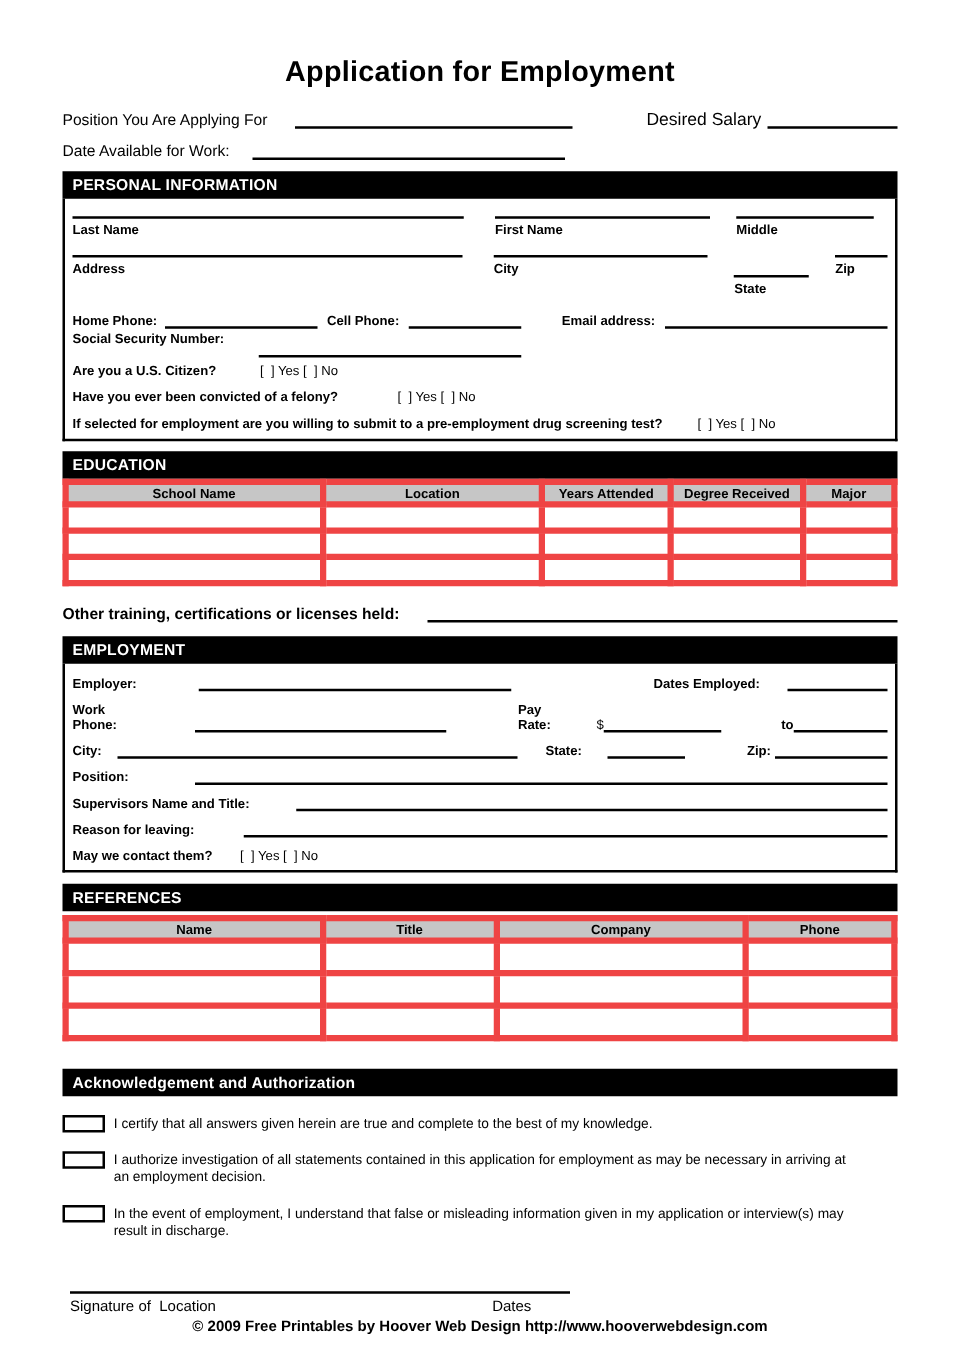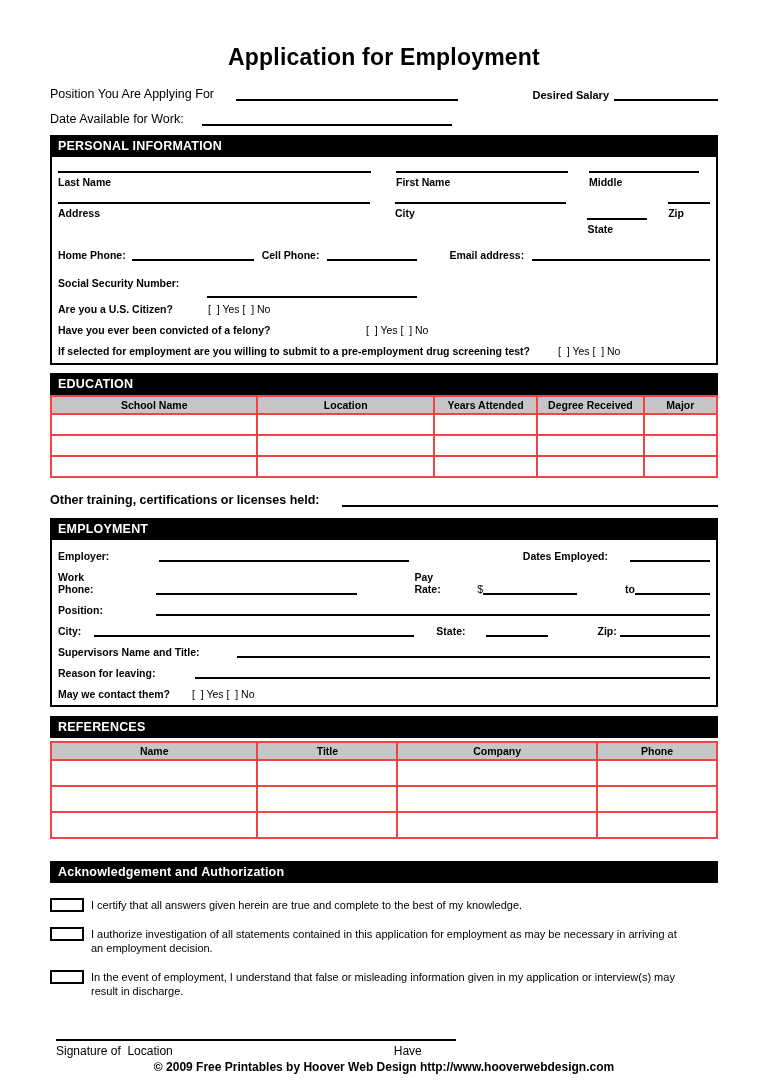--- a/index.html
+++ b/index.html
@@ -53,26 +53,26 @@
   .c-w3 { width: 110px; }
   .c-w3s { width: 60px; margin-top: 16px; }
   .c-g3 { width: 21px; border-top: none; }
   .c-w3z { width: 42px; }
   .lbl { font-size: 10.5px; font-weight: bold; }
   .qtext { font-size: 10.5px; font-weight: bold; }
   .yesno { font-size: 10.5px; font-weight: normal; white-space: pre; }
   .pi-row { display: flex; align-items: flex-end; margin-top: 12px; }
   .pi-row-phones { margin-top: 14px; }
   .ln-sm { height: 11px; border-bottom: 2px solid #000; display: inline-block; }
-  .ssn-row { margin-top: 16px; align-items: flex-start; }
+  .ssn-row { margin-top: 2px; align-items: flex-start; }
   .ssn-line { position: relative; top: 10px; }
   .q-row { margin-top: 9px; }
   
   table { border-collapse: collapse; width: 668px; table-layout: fixed; }
-  th, td { border: 2px solid #ef4444; }
+  th, td { border: 5px solid #ef4444; }
   th {
     background: #c6c6c6;
     font-size: 10.5px; font-weight: bold;
     height: 18px; text-align: center; vertical-align: middle;
   }
   .edu-table td { height: 21px; }
   .ref-table td { height: 26px; }
   
   .other-row { display: flex; align-items: flex-end; margin-top: 15px; }
   .other-row .big-lbl { font-size: 12.5px; font-weight: bold; }
@@ -98,21 +98,21 @@
 <body>
 
 <div class="content">
 
   <div class="page-title">Application for Employment</div>
 
   <div class="top-row row-position">
     <span class="lbl" style="font-weight:normal; font-size:12.5px;">Position You Are Applying For</span>
     <span class="ln" style="width:222px; margin-left:22px;"></span>
     <span style="flex:1"></span>
-    <span class="lbl" style="font-weight:bold; font-size:11px;">Desired Salary</span>
+    <span class="lbl" style="font-weight:normal; font-size:14px;">Desired Salary</span>
     <span class="ln" style="width:104px; margin-left:5px;"></span>
   </div>
 
   <div class="top-row row-date">
     <span class="lbl" style="font-weight:normal; font-size:12.5px;">Date Available for Work:</span>
     <span class="ln" style="width:250px; margin-left:18px;"></span>
   </div>
 
   <div class="bar bar-pi">PERSONAL INFORMATION</div>
   <div class="box pi-box">
@@ -162,21 +162,21 @@
       <span class="lbl">Social Security Number:</span>
       <span class="ln-sm ssn-line" style="width:210px; margin-left:28px;"></span>
     </div>
 
     <div class="pi-row q-row" style="margin-top:14px;">
       <span class="qtext" style="width:150px;">Are you a U.S. Citizen?</span>
       <span class="yesno">[  ] Yes [  ] No</span>
     </div>
 
     <div class="pi-row q-row">
-      <span class="qtext" style="width:308px;">Have you ever been convicted of a felony?</span>
+      <span class="qtext" style="width:260px;">Have you ever been convicted of a felony?</span>
       <span class="yesno">[  ] Yes [  ] No</span>
     </div>
 
     <div class="pi-row q-row">
       <span class="qtext" style="width:500px;">If selected for employment are you willing to submit to a pre-employment drug screening test?</span>
       <span class="yesno">[  ] Yes [  ] No</span>
     </div>
   </div>
 
   <div class="bar bar-edu">EDUCATION</div>
@@ -242,31 +242,31 @@
       <span class="lbl" style="margin-left:57px;">Pay Rate:</span>
       <span class="lbl" style="margin-left:18px; font-weight:normal;">$</span>
       <span class="ln-sm" style="width:100px;"></span>
       <span class="lbl" style="margin-left:48px;">to</span>
       <span style="flex:1"></span>
       <span class="ln-sm" style="width:80px;"></span>
     </div>
 
 
     <div class="emp-row">
-      <span class="lbl">Position:</span>
-      <span class="ln-sm" style="flex:1; margin-left:53px;"></span>
-    </div>
-
-    <div class="emp-row">
       <span class="lbl">City:</span>
       <span class="ln-sm" style="width:320px; margin-left:13px;"></span>
       <span class="lbl" style="margin-left:22px;">State:</span>
       <span class="ln-sm" style="width:62px; margin-left:20px;"></span>
       <span class="lbl" style="margin-left:50px;">Zip:</span>
       <span class="ln-sm" style="flex:1; margin-left:3px;"></span>
+    </div>
+
+    <div class="emp-row">
+      <span class="lbl">Position:</span>
+      <span class="ln-sm" style="flex:1; margin-left:53px;"></span>
     </div>
 
 
     <div class="emp-row">
       <span class="lbl">Supervisors Name and Title:</span>
       <span class="ln-sm" style="flex:1; margin-left:37px;"></span>
     </div>
 
     <div class="emp-row">
       <span class="lbl">Reason for leaving:</span>
@@ -328,18 +328,18 @@
   </div>
 
   <div class="ack-item">
     <span class="checkbox"></span>
     <span class="ack-text">In the event of employment, I understand that false or misleading information given in my application or interview(s) may result in discharge.</span>
   </div>
 
   <div class="sig-line"></div>
   <div class="sig-row">
     <span>Signature of  Location</span>
-    <span class="sig-date">Have</span>
+    <span class="sig-date">Dates</span>
   </div>
 
   <div class="footer">© 2009 Free Printables by Hoover Web Design http://www.hooverwebdesign.com</div>
 
 </div>
 
 </body></html>

